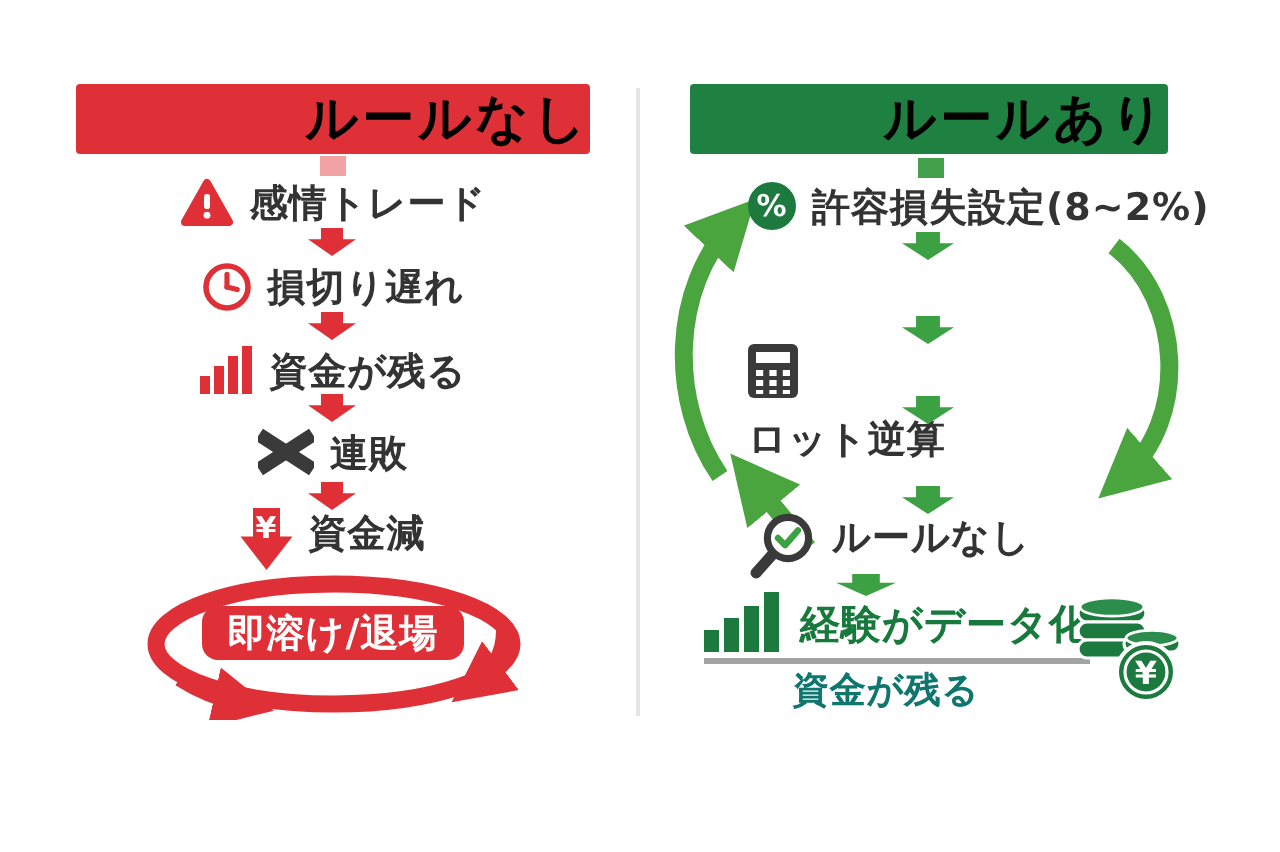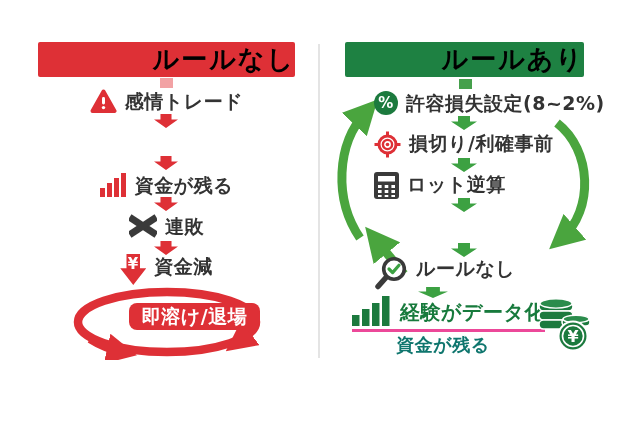--- a/index.html
+++ b/index.html
@@ -22,23 +22,23 @@
   .darrow-green{background:#3ca142;width:26px;height:14px;left:451px;}
   .darrow-big{background:#3ca142;width:30px;height:11px;left:418px;}
   .yen-down{position:relative;width:26px;height:31px;background:#de3036;
             clip-path:polygon(24% 0,76% 0,76% 46%,100% 46%,50% 100%,0 46%,24% 46%);}
   .yen-down span{position:absolute;top:1px;left:0;width:100%;text-align:center;
                  color:#fff;font-size:15px;font-weight:bold;}
   .pct-circle{width:24px;height:24px;border-radius:50%;background:#1c7a3e;color:#fff;
               display:flex;align-items:center;justify-content:center;font-size:15px;font-weight:bold;}
   .oval-label{position:absolute;left:101px;top:303px;width:131px;height:27px;background:#de3036;
               border-radius:8px;color:#fff;font-weight:bold;font-size:19px;display:flex;
-              align-items:center;justify-content:center;letter-spacing:0.5px;z-index:3;margin-left:28px;}
+              align-items:center;justify-content:center;letter-spacing:0.5px;z-index:3;}
   .final-block{position:absolute;left:352px;top:296px;display:flex;align-items:flex-end;gap:8px;
-               border-bottom:3px solid #ec4899;padding-bottom:3px;}
+               border-bottom:3px solid #a3a3a3;padding-bottom:3px;}
   .final-line1{color:#177a3c;font-weight:bold;font-size:20px;letter-spacing:0.5px;white-space:nowrap;}
   .final-line2{position:absolute;left:352px;top:333px;width:182px;text-align:center;color:#0f766e;
                font-weight:bold;font-size:18px;letter-spacing:0.5px;}
   svg{display:block;}
   .abs{position:absolute;}
 </style>
 </head>
 <body>
 
 <div class="canvas">
@@ -55,20 +55,30 @@
       <svg width="27" height="25" viewBox="0 0 27 25">
         <polygon points="13.5,2.5 24.5,22 2.5,22" fill="#de3036" stroke="#de3036" stroke-width="4" stroke-linejoin="round"></polygon>
         <rect x="12" y="8" width="3" height="7.5" rx="1.4" fill="#fff"></rect>
         <circle cx="13.5" cy="18.6" r="1.7" fill="#fff"></circle>
       </svg>
     </span>
     <span>感情トレード</span>
   </div>
   <div class="darrow darrow-red" style="top:114px;"></div>
 
+  <div class="row row-left" style="top:131px;">
+    <span>
+      <svg width="25" height="25" viewBox="0 0 25 25">
+        <circle cx="12.5" cy="12.5" r="10.5" fill="#fff" stroke="#de3036" stroke-width="2.8"></circle>
+        <line x1="12.5" y1="12.5" x2="12.5" y2="6.2" stroke="#de3036" stroke-width="2.6" stroke-linecap="round"></line>
+        <line x1="12.5" y1="12.5" x2="17.6" y2="13.8" stroke="#de3036" stroke-width="2.6" stroke-linecap="round"></line>
+      </svg>
+    </span>
+    <span>損切り遅れ</span>
+  </div>
   <div class="darrow darrow-red" style="top:156px;"></div>
 
   <div class="row row-left" style="top:173px;">
     <span>
       <svg width="27" height="24" viewBox="0 0 27 24">
         <rect x="0" y="15" width="5" height="9" fill="#de3036"></rect>
         <rect x="7" y="10" width="5" height="14" fill="#de3036"></rect>
         <rect x="14" y="5" width="5" height="19" fill="#de3036"></rect>
         <rect x="21" y="0" width="5" height="24" fill="#de3036"></rect>
       </svg>
@@ -128,39 +138,23 @@
   </svg>
 
   <div class="row row-right" style="top:91px;">
     <span class="pct-circle">
       <span>%</span>
     </span>
     <span>許容損失設定(8~2%)</span>
   </div>
   <div class="darrow darrow-green" style="top:116px;"></div>
 
-  <div class="row row-right" style="top:131px;">
-    <span>
-      <svg width="27" height="27" viewBox="0 0 27 27">
-        <g stroke="#de3036" stroke-width="3" fill="none">
-          <circle cx="13.5" cy="13.5" r="8.5"></circle>
-          <line x1="13.5" y1="0.5" x2="13.5" y2="5"></line>
-          <line x1="13.5" y1="22" x2="13.5" y2="26.5"></line>
-          <line x1="0.5" y1="13.5" x2="5" y2="13.5"></line>
-          <line x1="22" y1="13.5" x2="26.5" y2="13.5"></line>
-        </g>
-        <circle cx="13.5" cy="13.5" r="4.6" fill="none" stroke="#de3036" stroke-width="2.4"></circle>
-        <circle cx="13.5" cy="13.5" r="1.8" fill="#de3036"></circle>
-      </svg>
-    </span>
-    <span>損切り/利確事前</span>
-  </div>
   <div class="darrow darrow-green" style="top:158px;"></div>
 
-  <div class="row row-right" style="top:172px;">
+  <div class="row row-right" style="top:172px;flex-direction:column;">
     <span>
       <svg width="25" height="27" viewBox="0 0 25 27">
         <rect x="0" y="0" width="25" height="27" rx="3" fill="#3a3a3a"></rect>
         <rect x="4" y="4" width="17" height="5.5" fill="#fff"></rect>
         <g fill="#fff">
           <rect x="4" y="13" width="3.6" height="3"></rect>
             <rect x="10.7" y="13" width="3.6" height="3"></rect>
             <rect x="17.4" y="13" width="3.6" height="3"></rect>
           <rect x="4" y="18" width="3.6" height="3"></rect>
             <rect x="10.7" y="18" width="3.6" height="3"></rect>

